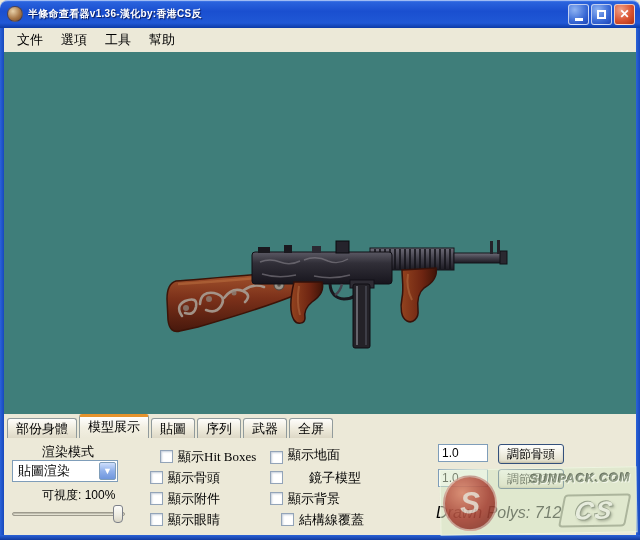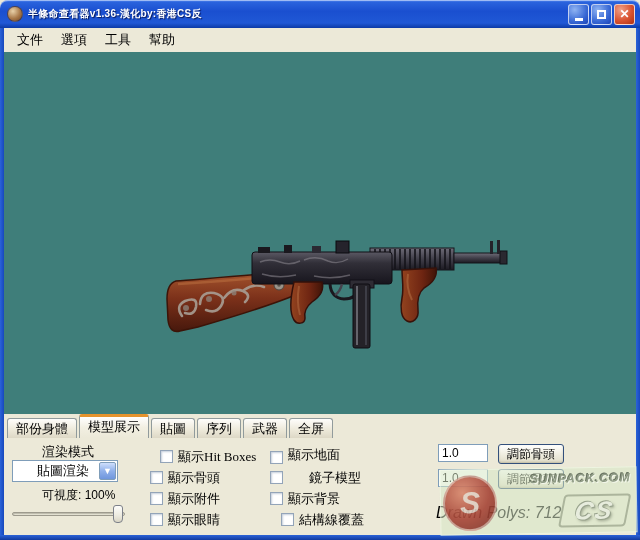--- a/index.html
+++ b/index.html
@@ -76,21 +76,21 @@
     background:linear-gradient(180deg,#ffffff,#f2efe2 50%,#ece9d8);
     position:relative; z-index:2;
   }
   
   .panel { position:absolute; left:0; right:0; top:410px; bottom:0; background:#ece9d8; }
   .lbl { position:absolute; font-size:13px; color:#000; white-space:nowrap;margin-left:30px; }
   .combo {
     position:absolute; left:8px; top:22px; width:106px; height:22px;
     background:#fff; border:1px solid #7f9db9; display:flex; align-items:center;
   }
-  .combo-text { flex:1; font-size:13px; padding-left:14px; overflow:hidden; white-space:nowrap;text-align:center; }
+  .combo-text { flex:1; font-size:13px; padding-left:5px; overflow:hidden; white-space:nowrap; }
   .combo-btn {
     width:17px; height:18px; margin-right:1px; border-radius:2px;
     background:linear-gradient(180deg,#cfdffc,#8fb0ea 50%,#6f96dd);
     border:1px solid #7f9db9; color:#fff; font-size:9px;
     display:flex; align-items:center; justify-content:center;
   }
   .slider { position:absolute; left:8px; top:66px; width:113px; height:20px; }
   .slider-track {
     position:absolute; left:0; right:0; top:8px; height:4px;
     background:#e8e5d6; border:1px solid #9d9a8d; border-radius:2px;

